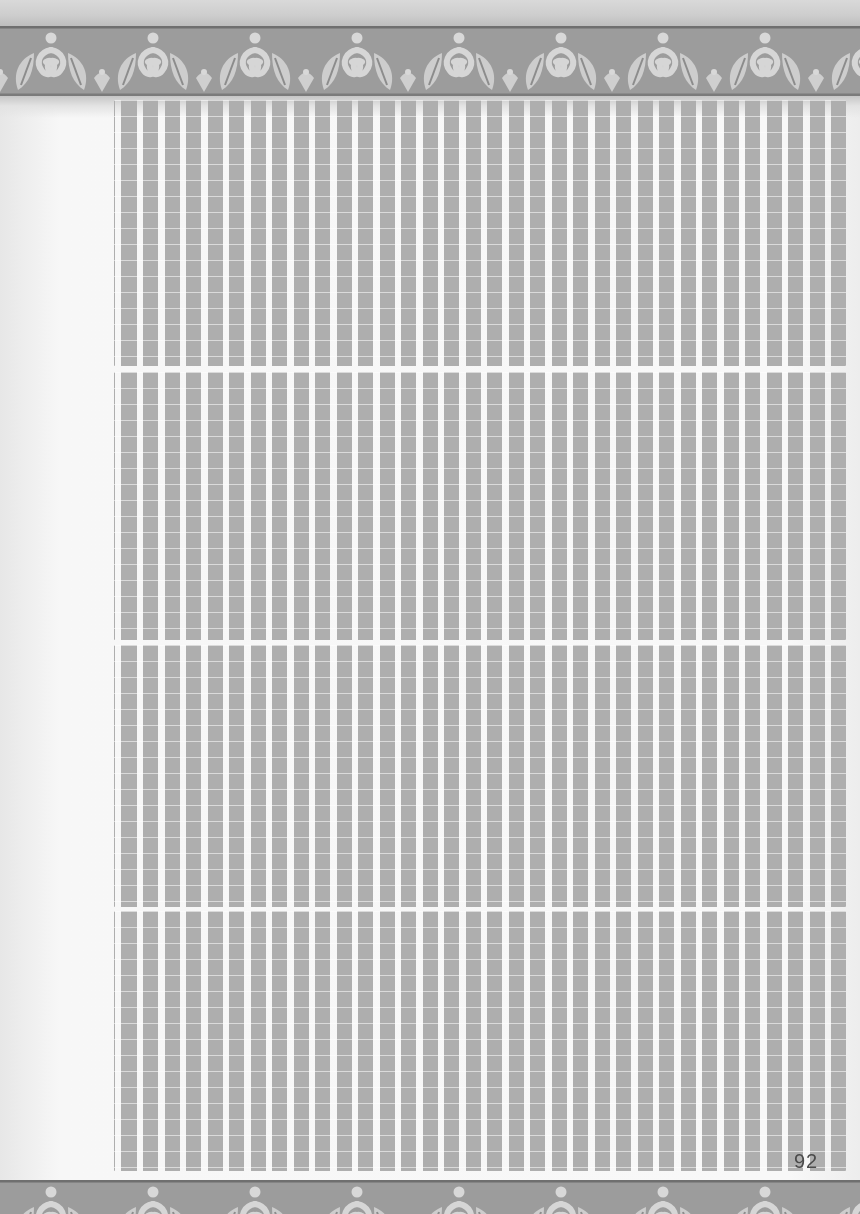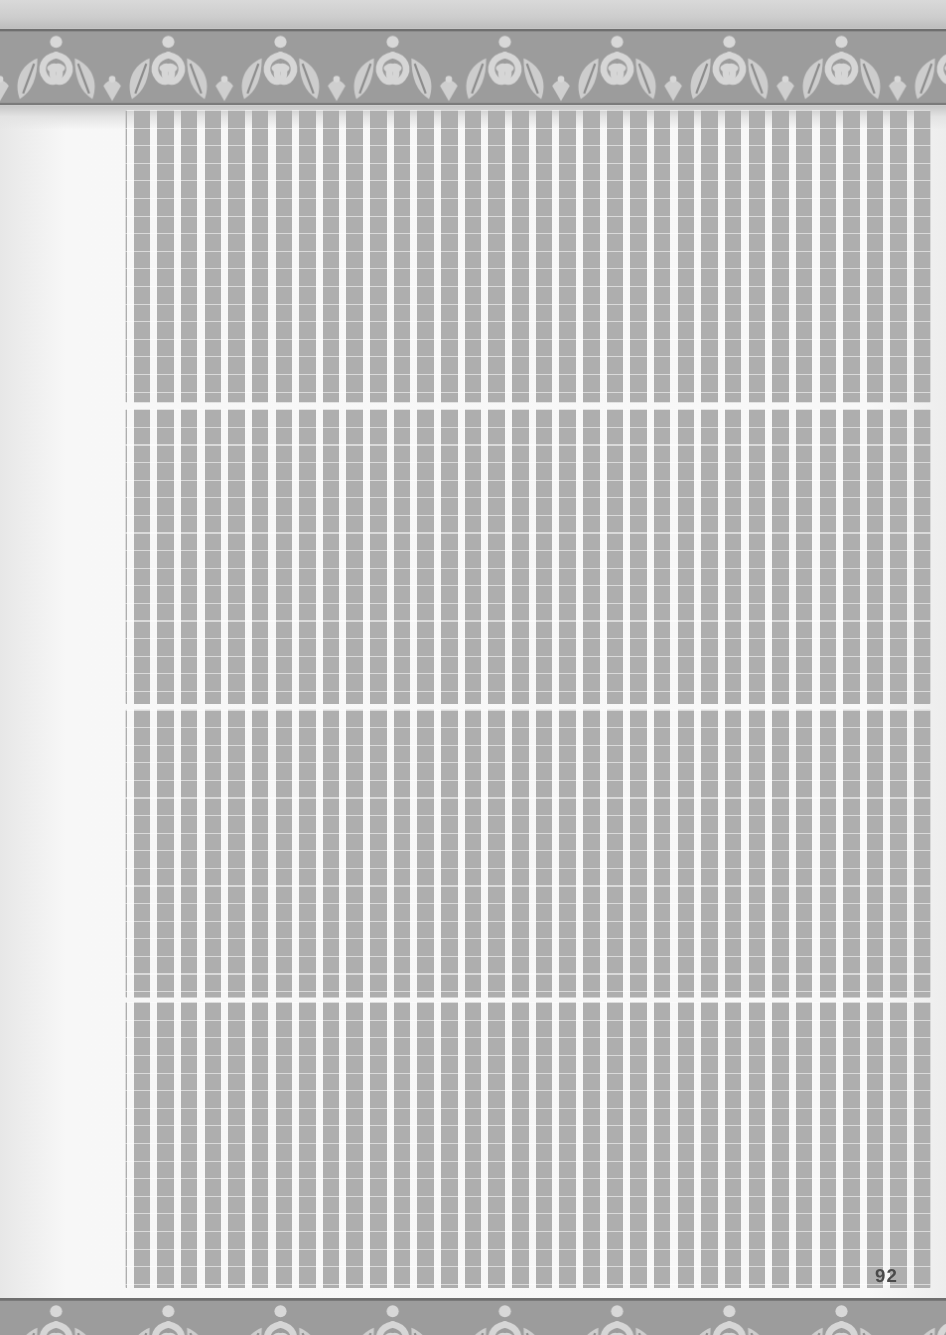--- a/index.html
+++ b/index.html
@@ -38,21 +38,21 @@
       repeating-linear-gradient(to left,
         #aeaeae 0 15px, rgba(0,0,0,0) 15px 21.5px);
     border-radius:1px;
   }
   .band-1{top:100px;height:266px;}
   .band-2{top:372px;height:268px;}
   .band-3{top:645px;height:262px;}
   .band-4{top:911px;height:260px;}
   .page-number{
     position:absolute;left:778px;top:1150px;width:56px;
-    text-align:center;font-size:17px;color:#4b4b4b;letter-spacing:1px;font-weight:bold;
+    text-align:center;font-size:20px;color:#4b4b4b;letter-spacing:1px;
   }
 </style>
 </head>
 <body>
 
 <div class="page">
 
   <div class="edge-strip-top"></div>
 
   <div class="frieze frieze-top">

